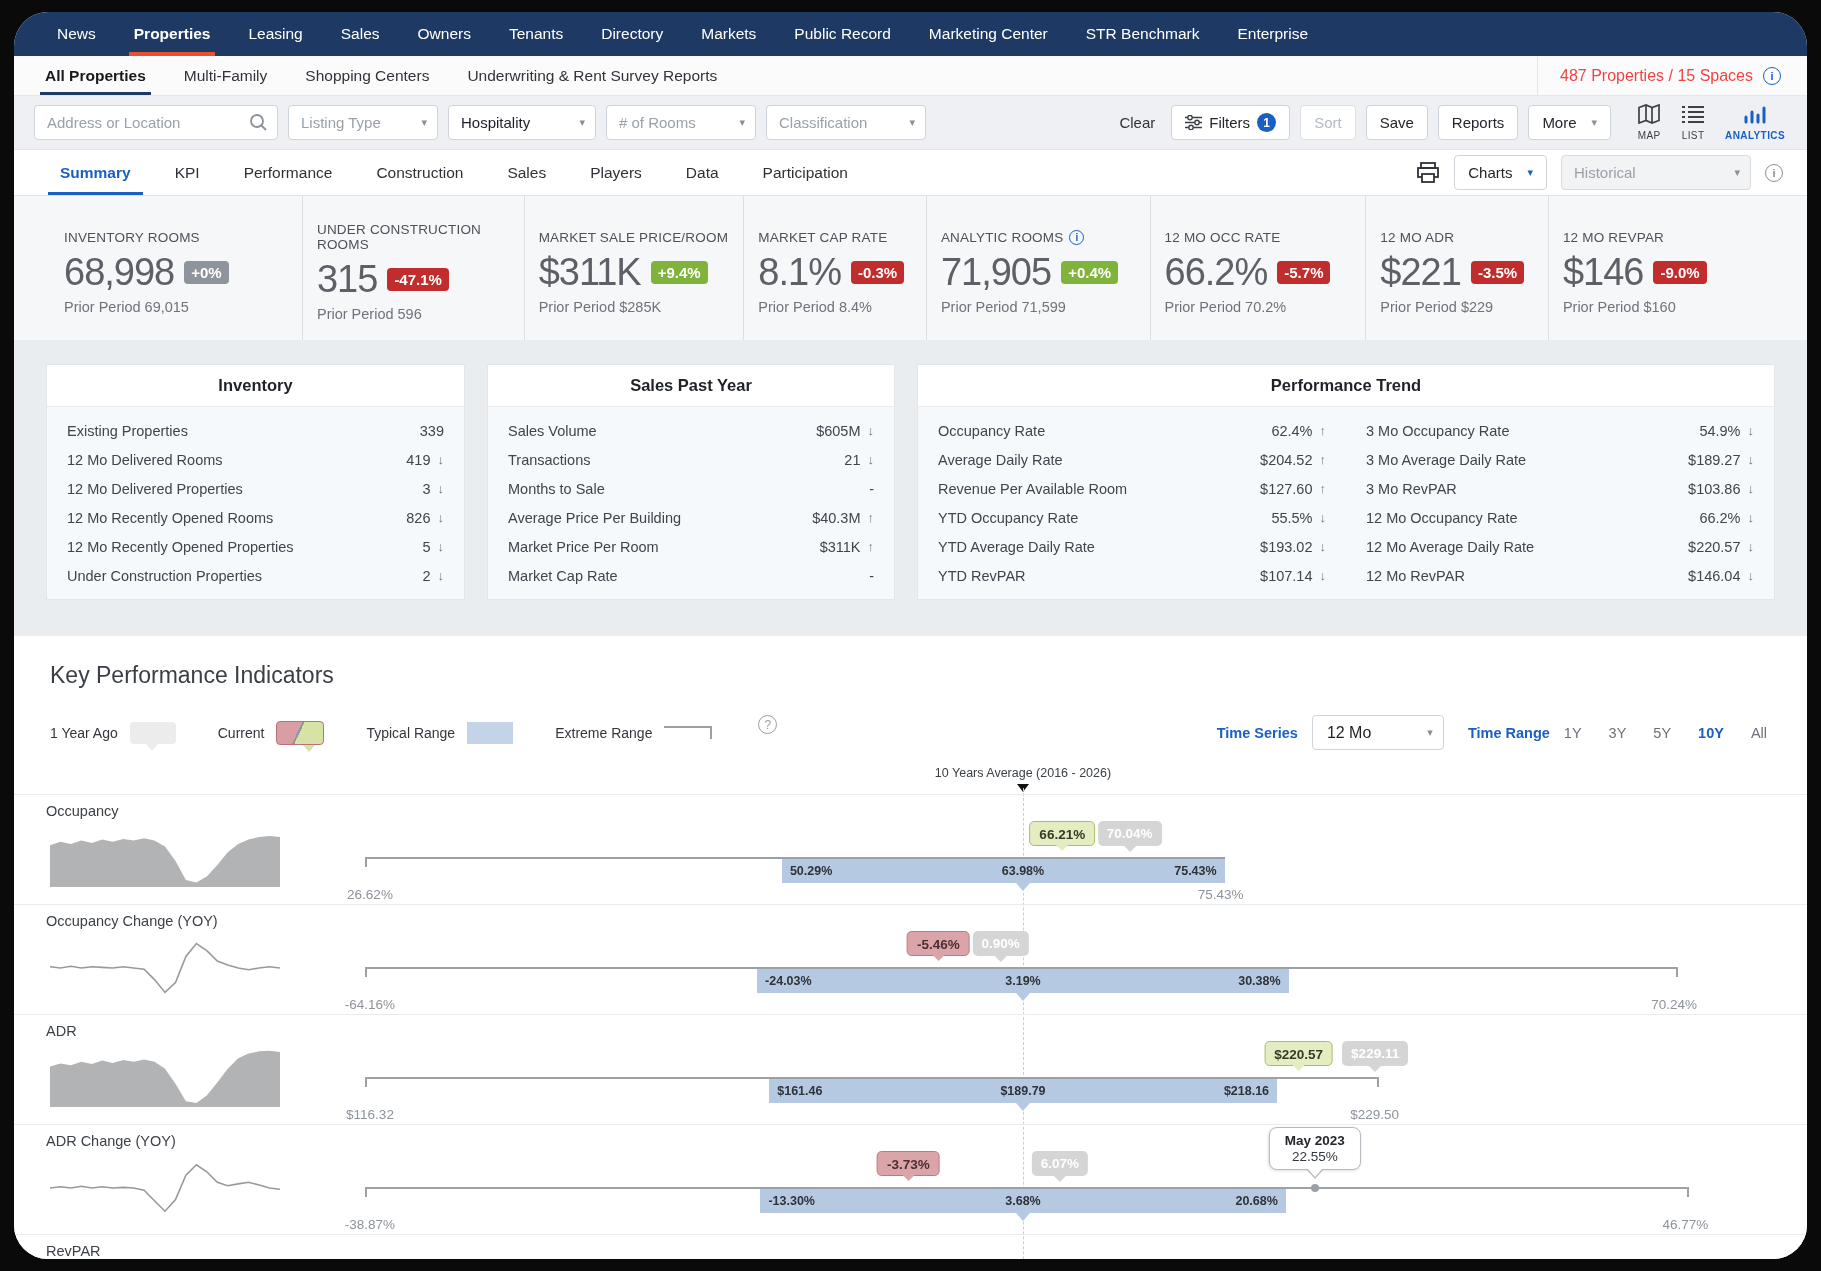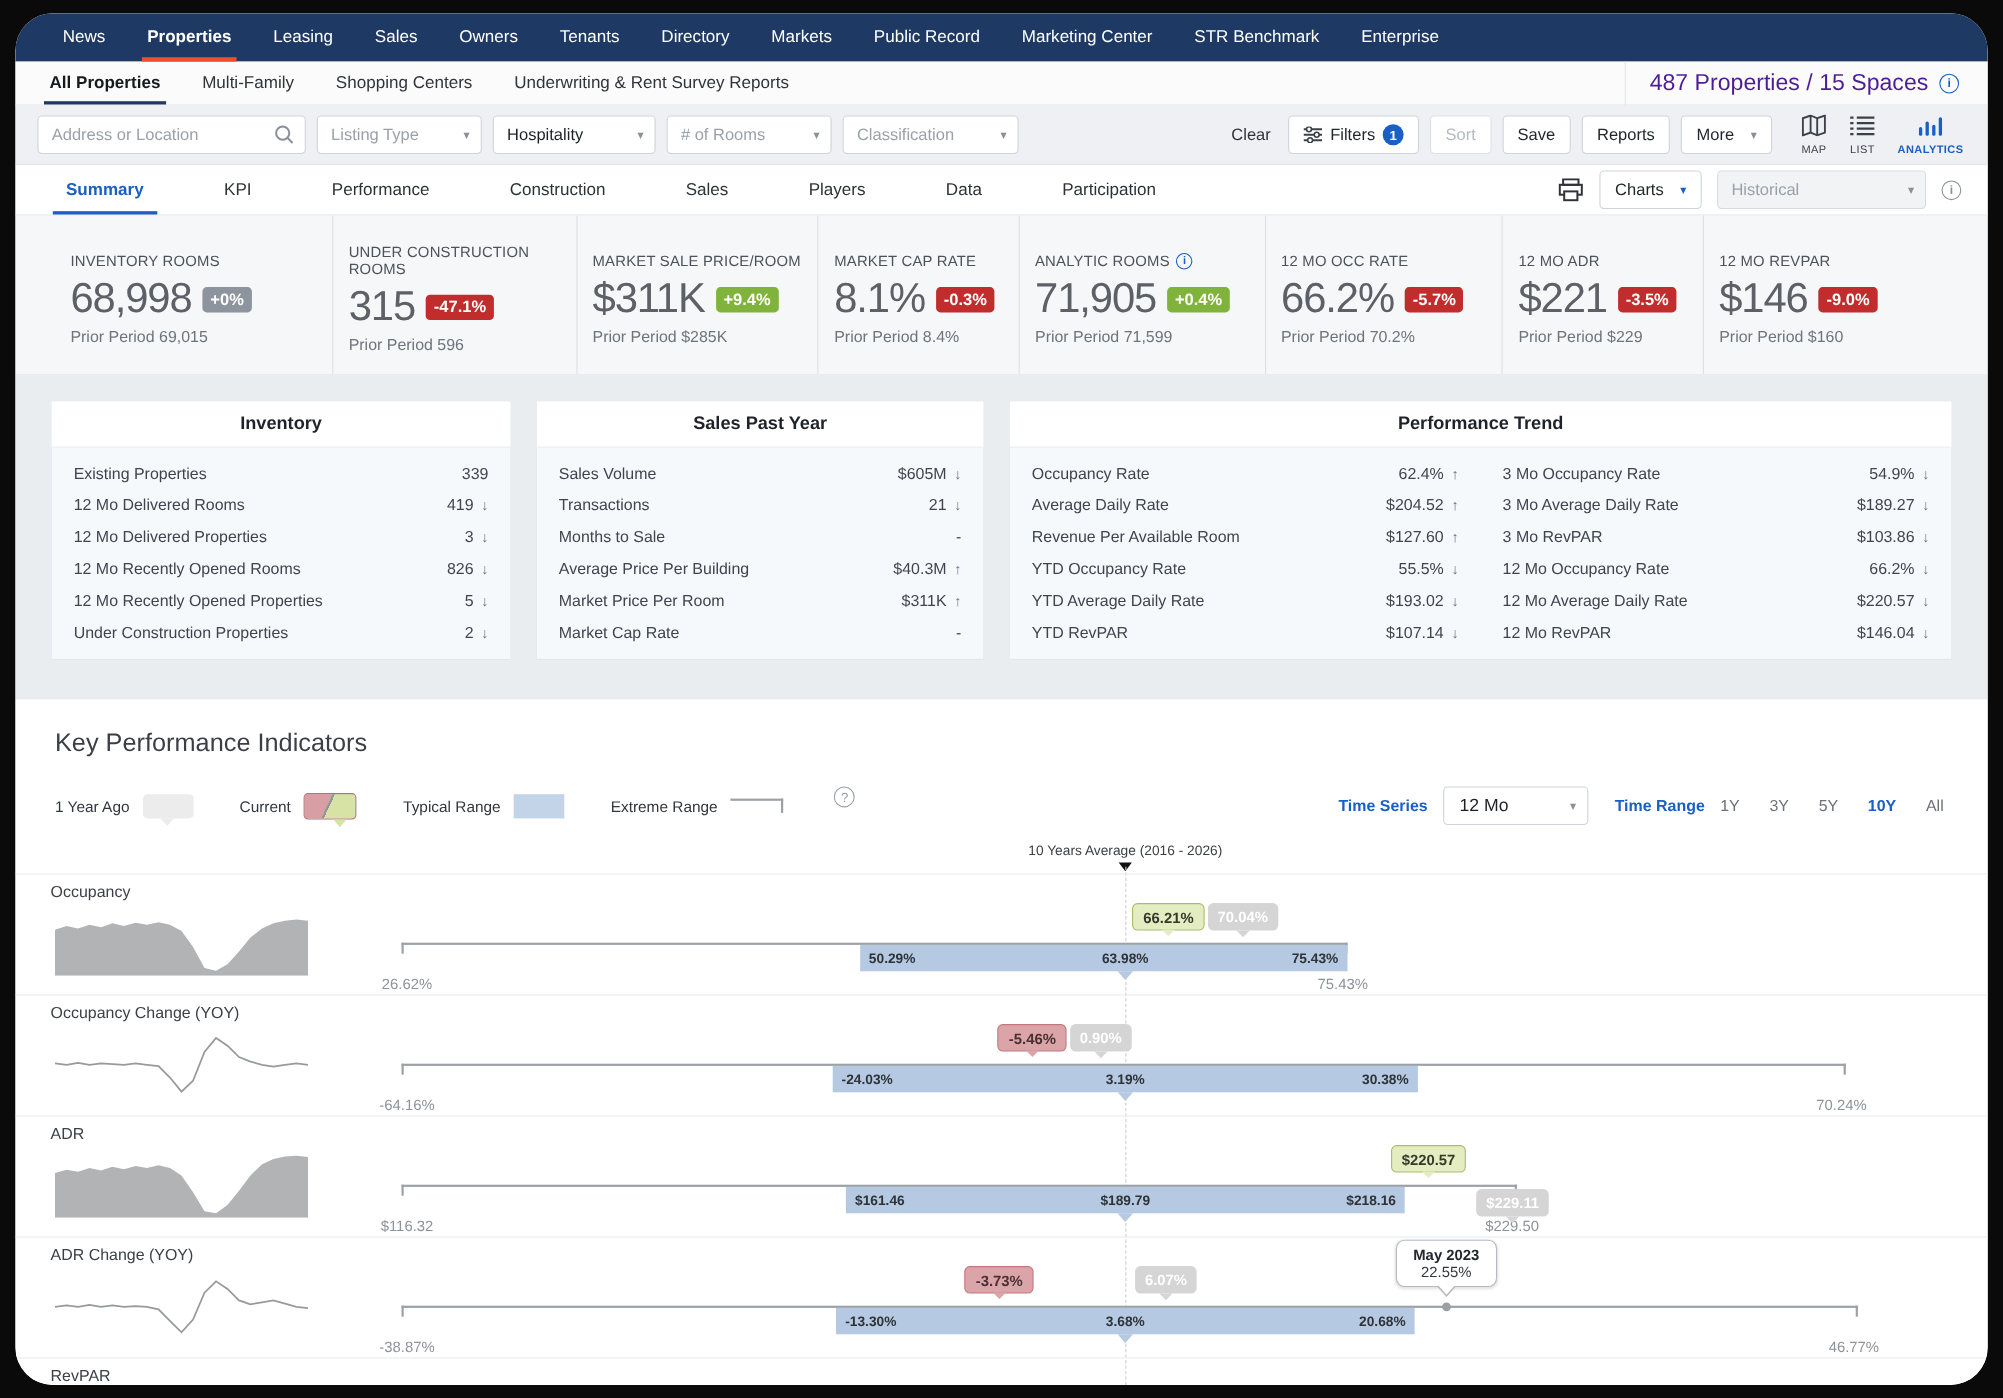--- a/index.html
+++ b/index.html
@@ -12,21 +12,21 @@
   .nav-item.active { font-weight:bold; }
   .nav-item.active::after { content:""; position:absolute; left:14px; right:14px; bottom:0; height:4px; background:#e8502f; }
 
   
   .subnav { height:40px; background:#fbfbfc; border-bottom:1px solid #e3e6ea; display:flex; align-items:stretch; padding-left:12px; }
   .subnav-item { position:relative; display:flex; align-items:center; padding:0 19px; color:#30343a; font-size:15.5px; cursor:pointer; }
   .subnav-item.active { font-weight:bold; color:#17191d; }
   .subnav-item.active::after { content:""; position:absolute; left:14px; right:14px; bottom:0; height:3px; background:#1e3a64; }
   .subnav-right { margin-left:auto; display:flex; align-items:center; gap:10px; padding-right:26px; }
   .subnav .vdiv { width:1px; height:40px; background:#e3e6ea; margin-right:12px; }
-  .result-count { font-size:21px; color:#4c1d95; }
+  .result-count { font-size:16px; color:#ef4444; }
   .info-circle { display:inline-flex; align-items:center; justify-content:center; width:18px; height:18px; border-radius:50%; font-size:11px; font-weight:bold; cursor:pointer; }
   .info-circle.blue { border:1.5px solid #1a5fc4; color:#1a5fc4; }
   .info-circle.gray { border:1.5px solid #8a9097; color:#8a9097; }
 
   
   .filterbar { height:54px; background:#eef0f3; border-bottom:1px solid #e1e4e8; display:flex; align-items:center; padding:0 22px 0 20px; gap:10px; }
   .search { position:relative; width:244px; }
   .search input { width:100%; height:35px; border:1px solid #cfd4da; border-radius:4px; padding:0 34px 0 12px; font-size:15px; color:#23262b; background:#fff; font-family:"Liberation Sans",sans-serif; }
   .search input::placeholder { color:#9aa1a9; }
   .search svg { position:absolute; right:10px; top:8px; }
@@ -247,21 +247,21 @@
                 <line x1="15" y1="11" x2="15" y2="18"></line>
                 <line x1="21" y1="4" x2="21" y2="18"></line>
               </g>
             </svg></span>
           <span class="vlabel">ANALYTICS</span>
         </div>
       </div>
   </div>
 
   <div class="tabrow">
-    <div id="tabs" style="display:flex;gap:29px;">
+    <div id="tabs" style="display:flex;">
         <div class="tab active">Summary</div>
         <div class="tab">KPI</div>
         <div class="tab">Performance</div>
         <div class="tab">Construction</div>
         <div class="tab">Sales</div>
         <div class="tab">Players</div>
         <div class="tab">Data</div>
         <div class="tab">Participation</div>
       </div>
     <div class="tab-right">
@@ -640,21 +640,21 @@
             </svg></div>
           <div class="ext-line" style="left: 351px; width: 1013.64px;"></div>
           <div class="tbar" style="left: 755.275px; width: 507.807px;">
             <span class="bmin">$161.46</span>
             <span class="bmid" style="left: 198.725px;">$189.79</span>
             <span class="bmax">$218.16</span>
           </div>
           <div class="bar-pointer" style="left: 1002px;"></div>
           <div class="axis-lab" style="left: 306px;">$116.32</div>
           <div class="axis-lab" style="left: 1310.64px;">$229.50</div>
-          <div class="bubble gray" style="left: 1361.15px; margin-top: 40px;">$229.11</div>
+          <div class="bubble gray" style="left: 1361.15px;">$229.11</div>
           <div class="bubble green" style="left: 1284.67px;">$220.57</div>
         </div>
         <div class="crow">
           <div class="crow-label">ADR Change (YOY)</div>
           <div class="spark"><svg width="230" height="58">
               <polyline points="0.0,29.0 10.5,27.8 20.9,29.0 31.4,27.3 41.8,29.0 52.3,27.8 62.7,29.0 73.2,28.4 83.6,29.0 94.1,31.3 104.5,41.8 115.0,52.2 125.5,40.6 135.9,16.2 146.4,5.8 156.8,12.8 167.3,23.2 177.7,26.7 188.2,24.9 198.6,23.2 209.1,26.1 219.5,29.0 230.0,30.2" fill="none" stroke="#97999c" stroke-width="1.6"></polyline>
             </svg></div>
           <div class="ext-line" style="left: 351px; width: 1324.35px;"></div>
           <div class="tbar" style="left: 746.419px; width: 525.472px;">
             <span class="bmin">-13.30%</span>

